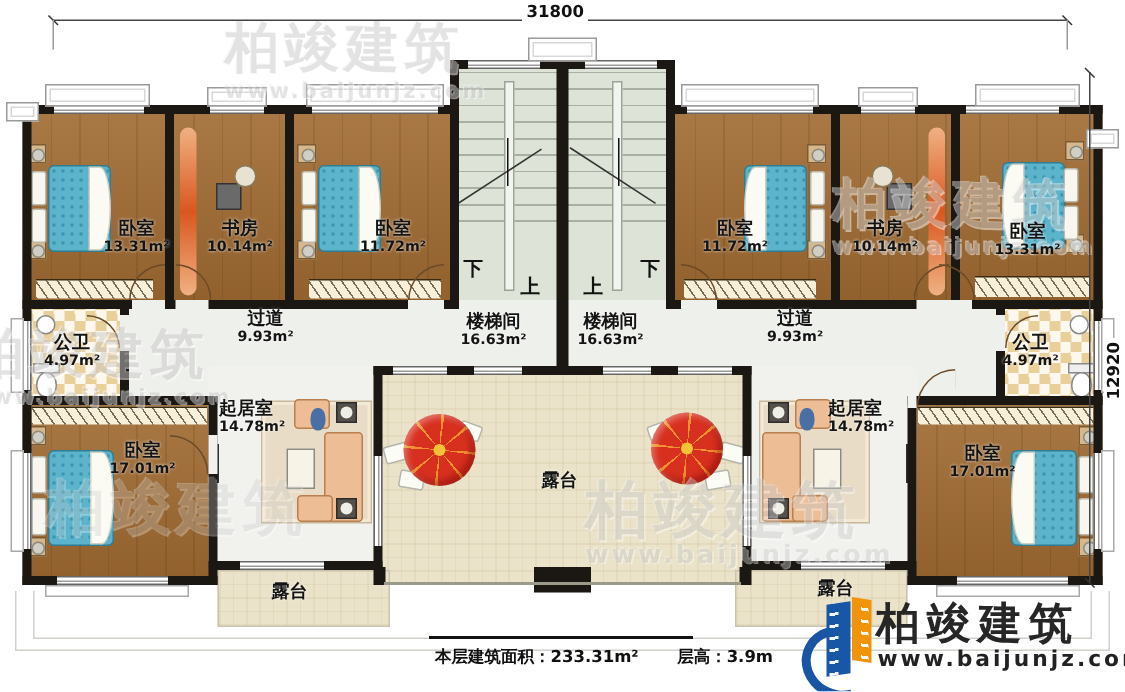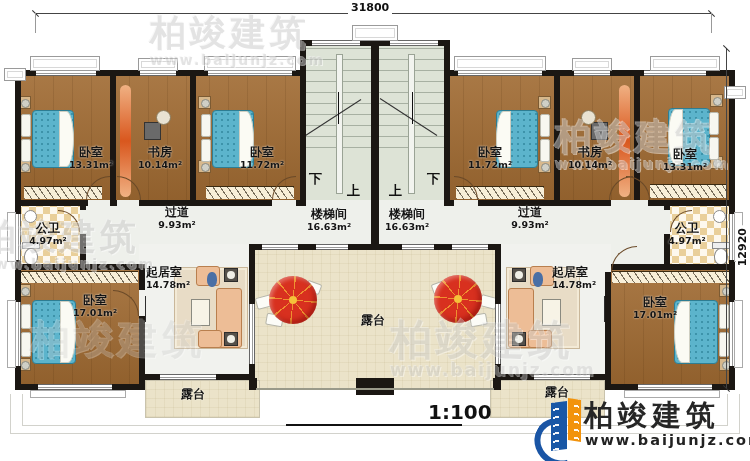--- a/index.html
+++ b/index.html
@@ -424,22 +424,26 @@
   <div class="dtick" style="left:31px;top:13px;"></div>
   <div class="dtick" style="left:707px;top:13px;"></div>
   <div class="ext" style="left:35px;top:13px;width:1px;height:20px;"></div>
   <div class="ext" style="left:711px;top:13px;width:1px;height:20px;"></div>
   <div class="dtext" style="left:348px;top:1px;">31800</div>
   <div class="dline" style="left:726px;top:48px;width:1px;height:340px;"></div>
   <div class="dtick" style="left:722px;top:48px;"></div>
   <div class="dtick" style="left:722px;top:388px;"></div>
   <div class="dtext dvert" style="left:736px;top:225px;">12920</div>
 
-  <div id="title-scale">1:100</div>
   <div id="title-line"></div>
+  <div id="title-info">
+    <span>本层建筑面积：</span><span>233.31m²</span>
+    <span style="display:inline-block;width:18px;"></span>
+    <span>层高：</span><span>3.9m</span>
+  </div>
 
   <div class="lg-sw"></div>
   <div class="lg-t1"></div>
   <div class="lg-t2"></div>
   <div id="logo-name">柏竣建筑</div>
   <div id="logo-url">www.baijunjz.com</div>
 
 </div>
 
 </body></html>

